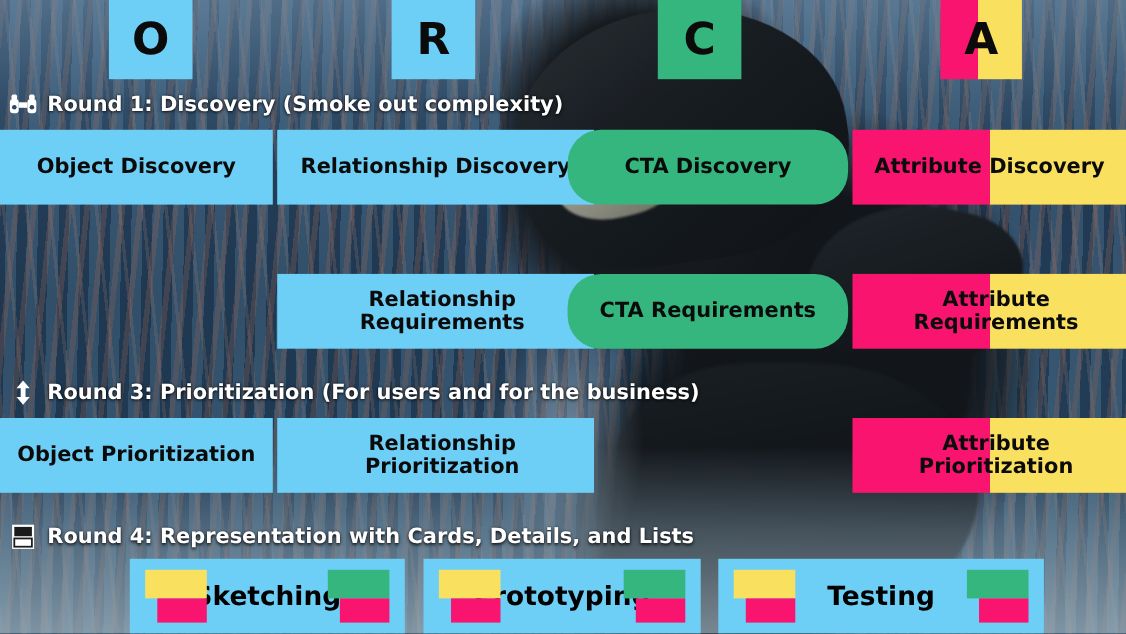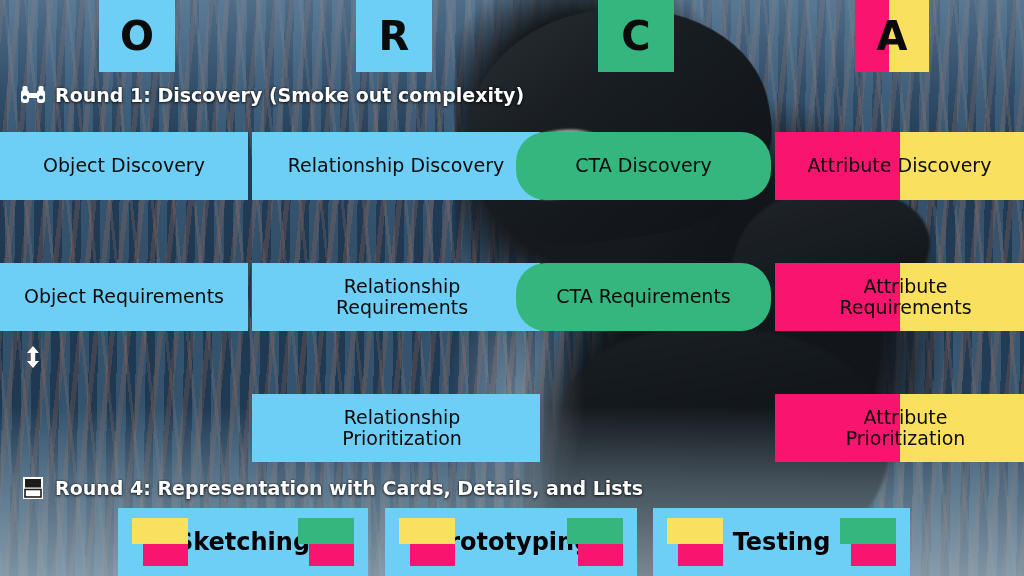--- a/index.html
+++ b/index.html
@@ -101,31 +101,30 @@
   #letter-c { left:598px; width:76px; }
   #letter-a { left:855px; width:74px; }
 
   
   .round-head {
     position:absolute; left:8px;
     display:flex; align-items:center; gap:9px;
     color:#ffffff; font-weight:bold; font-size:19px;
     text-shadow:0 1px 3px rgba(0,0,0,.75), 0 0 2px rgba(0,0,0,.6);
     white-space:nowrap;
-    margin-left:12px;
   }
   .round-head .ricon { display:inline-flex; align-items:center; justify-content:center; width:26px; height:24px; flex:0 0 auto; }
   .round-head .rlabel { line-height:1; }
 
   
   .band { position:absolute; left:0; width:1024px; }
   .cell {
-    position:absolute; top:14px; height:100%;
+    position:absolute; top:0; height:100%;
     display:flex; align-items:center; justify-content:center;
-    text-align:center; color:#0b0b0b; font-weight:normal;
+    text-align:center; color:#0b0b0b; font-weight:bold;
     font-size:19px; line-height:1.12; padding:2px 4px;
   }
   .cell.blue  { background:#6ecff6; }
   .cell.green { background:#34b67e;border-radius:30px; }
   .cell.split { background:linear-gradient(90deg,#f9156f 0%, #f9156f 50.2%, #f9e15f 50.2%, #f9e15f 100%); }
 
   
   .col-o { left:0px;   width:248px; }
   .col-r { left:252px; width:288px; }
   .col-c { left:516px; width:255px; }
@@ -142,21 +141,21 @@
 
   
   #band4 { top:508px; height:68px; }
   .chip {
     position:absolute; top:0; height:100%;
     background:#6ecff6;
     display:flex; align-items:center; justify-content:center;
   }
   #chip-sketching   { left:118px; width:250px; }
   #chip-prototyping { left:385px; width:252px; }
-  #chip-testing     { left:653px; width:257px; }
+  #chip-testing     { left:653px; width:296px; }
 
   .chip-label {
     color:#000000; font-weight:bold; font-size:24px; white-space:nowrap;
   }
   .swatch { position:absolute; width:56px; height:46px; }
   .swatch .s-top, .swatch .s-bot { position:absolute; }
   .sw-left  { left:14px;  top:10px; }
   .sw-right { right:14px; top:10px; }
   .sw-left .s-top  { left:0;  top:0;   width:56px; height:26px; background:#f9e15f; }
   .sw-left .s-bot  { left:11px; top:26px; width:45px; height:22px; background:#f9156f; }
@@ -212,36 +211,37 @@
     <span class="rlabel">Round 1: Discovery (Smoke out complexity)</span>
   </div>
   <div class="band" id="band1">
     <div class="cell blue  col-o nowrap">Object Discovery</div>
     <div class="cell blue  col-r nowrap">Relationship Discovery</div>
     <div class="cell green col-c nowrap">CTA Discovery</div>
     <div class="cell split col-a nowrap">Attribute Discovery</div>
   </div>
 
   <div class="band" id="band2">
-    <div class="cell blue  col-o nowrap">Object Requirements</div>
     <div class="cell blue  col-r twoline">Relationship
 Requirements</div>
     <div class="cell green col-c nowrap">CTA Requirements</div>
     <div class="cell split col-a twoline">Attribute
 Requirements</div>
   </div>
 
   <div class="round-head" id="head3">
     <span class="ricon">
       <svg width="18" height="24" viewBox="0 0 18 24" aria-hidden="true">
         <path d="M9 1 L15 8 H11.2 V16 H15 L9 23 L3 16 H6.8 V8 H3 Z" fill="#ffffff"></path>
       </svg>
     </span>
+    <span class="rlabel">Round 3: Prioritization (For users and for the business)</span>
   </div>
   <div class="band" id="band3">
+    <div class="cell blue  col-o nowrap">Object Prioritization</div>
     <div class="cell blue  col-r twoline">Relationship
 Prioritization</div>
     <div class="cell split col-a twoline">Attribute
 Prioritization</div>
   </div>
 
   <div class="round-head" id="head4">
     <span class="ricon">
       <svg width="22" height="24" viewBox="0 0 22 24" aria-hidden="true">
         <rect x="1" y="1" width="20" height="22" fill="#ffffff"></rect>

